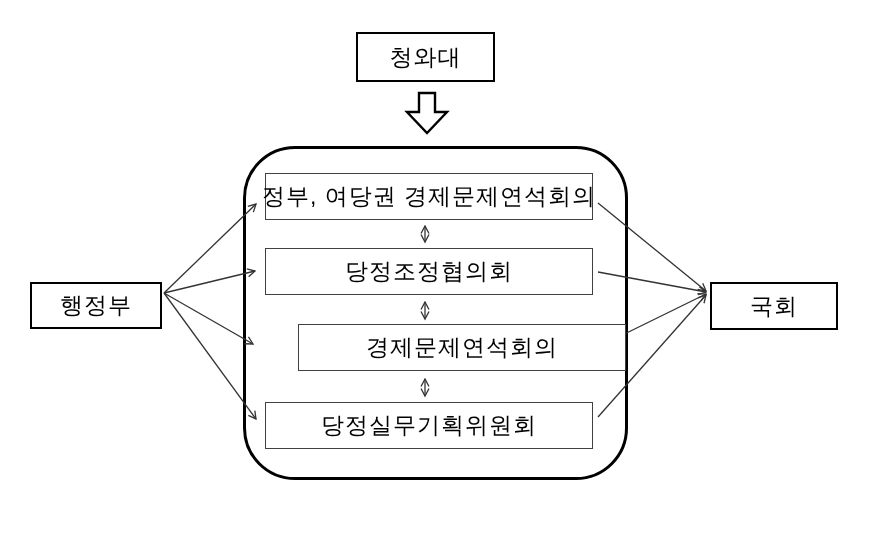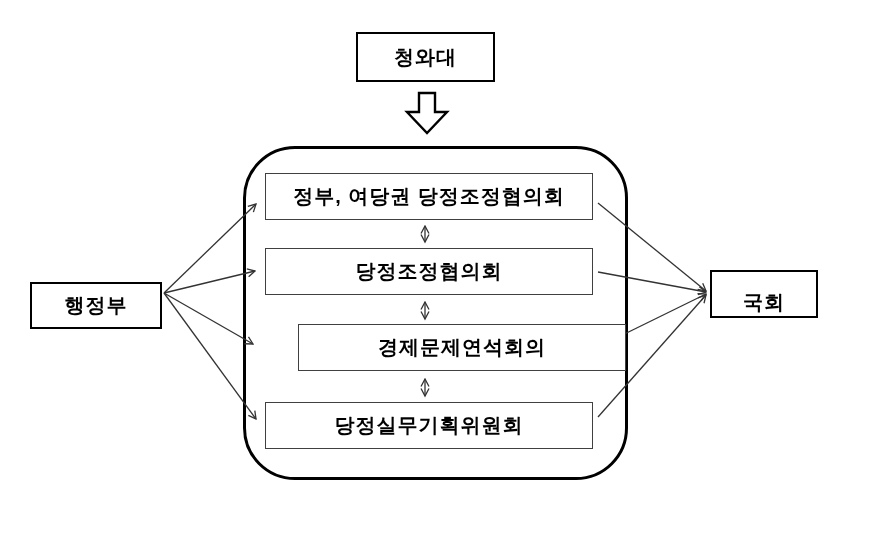--- a/index.html
+++ b/index.html
@@ -15,40 +15,39 @@
     background: #ffffff;
     overflow: hidden;
   }
   .box {
     position: absolute;
     display: flex;
     align-items: center;
     justify-content: center;
     background: #ffffff;
     color: #000000;
-    font-size: 20px;
+    font-size: 23px;
     letter-spacing: 1px;
     white-space: nowrap;
     box-sizing: border-box;
-    font-weight: bold;
   }
   .outer-box {
     border: 2px solid #000000;
     z-index: 3;
   }
   .inner-box {
     border: 1.5px solid #404040;
     left: 265px;
     width: 328px;
     height: 47px;
     z-index: 3;
   }
   .top-box    { left: 356px; top: 32px;  width: 139px; height: 50px; }
   .left-box   { left: 30px;  top: 282px; width: 132px; height: 47px; }
-  .right-box  { left: 710px; top: 270px; width: 108px; height: 48px; align-items: flex-end; }
+  .right-box  { left: 710px; top: 282px; width: 128px; height: 48px; }
   .inner-box-1 { top: 173px; }
   .inner-box-2 { top: 248px; }
   .inner-box-3 { top: 324px; margin-left: 33px; }
   .inner-box-4 { top: 402px; }
   .round-container {
     position: absolute;
     left: 243px;
     top: 146px;
     width: 385px;
     height: 334px;
@@ -81,21 +80,21 @@
     <span>행정부</span>
   </div>
 
   <div class="box outer-box right-box">
     <span>국회</span>
   </div>
 
   <div class="round-container"></div>
 
   <div class="box inner-box inner-box-1">
-    <span>정부, 여당권 당정조정협의회</span>
+    <span>정부, 여당권 경제문제연석회의</span>
   </div>
   <div class="box inner-box inner-box-2">
     <span>당정조정협의회</span>
   </div>
   <div class="box inner-box inner-box-3">
     <span>경제문제연석회의</span>
   </div>
   <div class="box inner-box inner-box-4">
     <span>당정실무기획위원회</span>
   </div>

